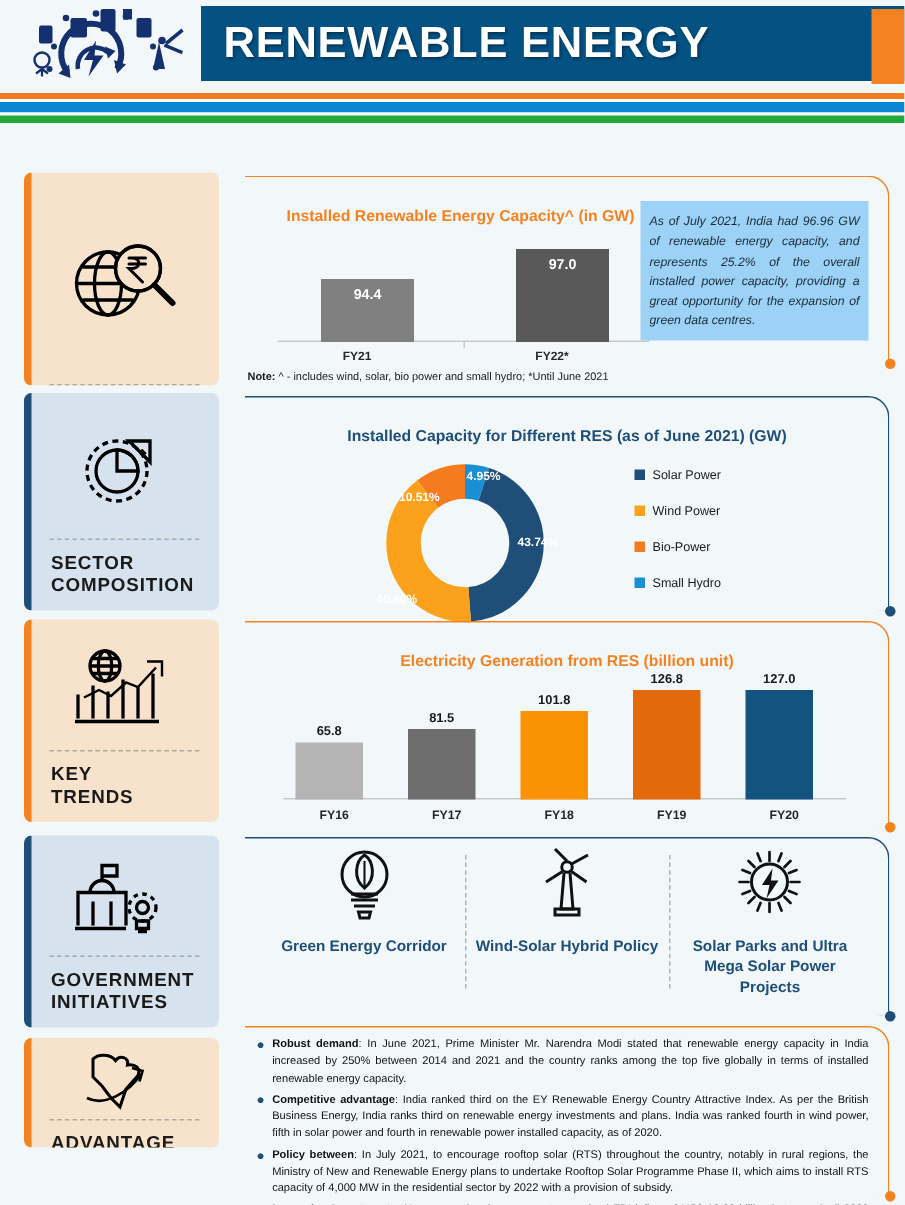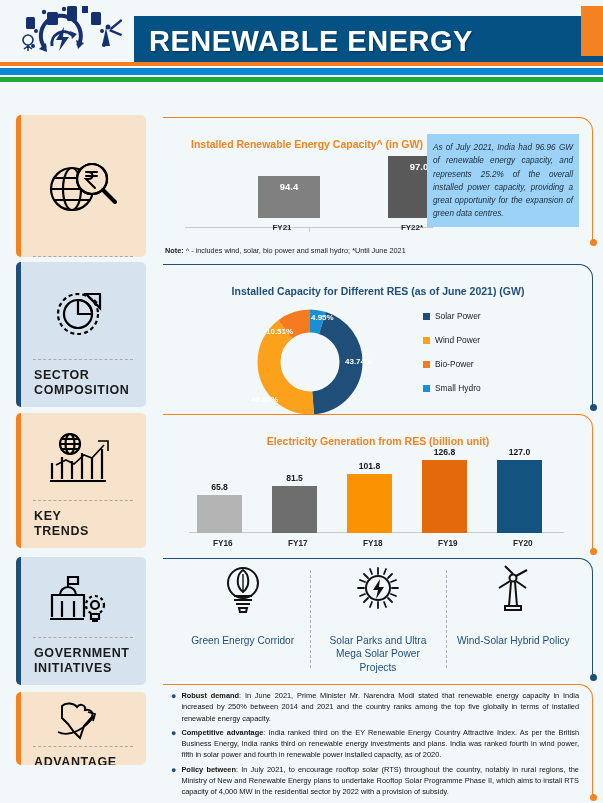--- a/index.html
+++ b/index.html
@@ -8,21 +8,21 @@
     background: #f2f8f9;
     font-family: "Liberation Sans", sans-serif;
     overflow: hidden;
     position: relative;
   }
 
   
   .header { position: relative; height: 62px; width: 603px; background: #f2f8f9; }
   .logo { position: absolute; left: 6px; top: 2px; width: 128px; height: 58px; }
   .title-bar {
-    position: absolute; left: 134px; top: 16px; right: 0px; height: 50px;
+    position: absolute; left: 134px; top: 4px; right: 0px; height: 50px;
     background: #045183;
     display: flex; align-items: center;
   }
   .title-bar .title {
     color: #ffffff; font-size: 29px; font-weight: bold;
     letter-spacing: 0.5px; padding-left: 15px;
     text-shadow: 1px 1px 2px rgba(0,0,0,.35);
   }
   .title-accent { position: absolute; right: 0; top: 6px; width: 22px; height: 50px; background: #f58220; }
 
@@ -70,22 +70,22 @@
 
   .panel-title {
     text-align: center; font-size: 10.5px; font-weight: bold; color: #f58220;
     padding-top: 21px;
   }
   .panel-title.navy { color: #1f4e79; }
 
   
   .bars1 { position: relative; height: 86px; margin: 6px 0 0 22px; width: 250px; }
   .bar1 {
-    position: absolute; bottom: 24px; width: 76px;
-    display: flex; justify-content: center; margin-left: 44px;
+    position: absolute; bottom: 14px; width: 76px;
+    display: flex; justify-content: center;
   }
   .bar1 .rect { width: 62px; display: flex; align-items: flex-start; justify-content: center; }
   .bar1 .val { color: #fff; font-size: 9.5px; font-weight: bold; padding-top: 5px; }
   .bar1 .cat {
     position: absolute; bottom: -14px; left: 0; width: 62px; text-align: center;
     font-size: 8px; font-weight: bold; color: #262626;
   }
   .axis1 { position: absolute; bottom: 14px; left: 0; width: 248px; height: 1px; background: #c9c9c9; }
   .tick1 { position: absolute; bottom: 10px; width: 1px; height: 4px; background: #c9c9c9; }
 
@@ -124,21 +124,21 @@
   .axis2 { position: absolute; bottom: 18px; left: 0; width: 375px; height: 1px; background: #c9c9c9; }
 
   
   .inits { display: flex; padding: 6px 12px 6px 12px; }
   .init { flex: 1; text-align: center; padding: 0 6px; position: relative; }
   .init + .init::before {
     content: ""; position: absolute; left: 0; top: 6px; bottom: 6px;
     border-left: 1px dashed #aab4bd;
   }
   .init .ilabel {
-    font-size: 10.2px; font-weight: normal; color: #1f4e79; line-height: 1.3; margin-top: 16px;
+    font-size: 10.2px; font-weight: bold; color: #1f4e79; line-height: 1.3; margin-top: 6px;
   }
 
   
   .bullets { padding: 6px 14px 4px 6px; }
   .bullet { display: flex; margin-bottom: 3px; }
   .bullet .dot { color: #1f4e79; font-size: 9px; padding: 0 5px 0 2px; line-height: 1.5; }
   .bullet .btxt {
     font-size: 7.4px; line-height: 1.52; color: #111; text-align: justify; flex: 1;
   }
   .bullet .btxt b { font-weight: bold; }
@@ -397,41 +397,41 @@
       <svg width="44" height="50" viewBox="0 0 44 50" fill="none" stroke="#111" stroke-width="2">
         <circle cx="22" cy="19" r="15"></circle>
         <path d="M13 32 h18 M13 36 h18 M15 40 h14"></path>
         <path d="M18 44 h8 l-1 4 h-6z"></path>
         <path d="M22 28 C14 22 16 10 22 6 C28 10 30 22 22 28Z"></path>
         <path d="M22 28 V10" stroke-width="1.4"></path>
       </svg>
       <div class="ilabel">Green Energy Corridor</div>
     </div>
     <div class="init">
+      <svg width="44" height="50" viewBox="0 0 44 50" fill="none" stroke="#111" stroke-width="2">
+        <circle cx="22" cy="14" r="3.5"></circle>
+        <path d="M22 10 L14 2 M25 12 L36 6 M25 17 L35 24 M19 17 L8 24"></path>
+        <path d="M20 18 L18 42 h8 L24 18"></path>
+        <path d="M14 42 h16 v4 h-16z"></path>
+      </svg>
+      <div class="ilabel">Wind-Solar Hybrid Policy</div>
+    </div>
+    <div class="init">
       <svg width="46" height="50" viewBox="0 0 46 50" fill="none" stroke="#111" stroke-width="2">
         <circle cx="23" cy="24" r="12"></circle>
         <g stroke-width="1.8" stroke-linecap="round">
           <path d="M23 4 V10 M23 38 V44 M3 24 H9 M37 24 H43
                    M9 10 L13 14 M33 34 L37 38 M9 38 L13 34 M33 14 L37 10
                    M15 5 L17 10 M29 38 L31 43 M5 16 L10 18 M36 30 L41 32
                    M5 32 L10 30 M36 18 L41 16 M15 43 L17 38 M29 10 L31 5"></path>
         </g>
         <path d="M25 15 l-7 11 h5 l-2 9 8 -12 h-5z" fill="#111" stroke="none"></path>
       </svg>
       <div class="ilabel">Solar Parks and Ultra Mega Solar Power Projects</div>
     </div>
-    <div class="init">
-      <svg width="44" height="50" viewBox="0 0 44 50" fill="none" stroke="#111" stroke-width="2">
-        <circle cx="22" cy="14" r="3.5"></circle>
-        <path d="M22 10 L14 2 M25 12 L36 6 M25 17 L35 24 M19 17 L8 24"></path>
-        <path d="M20 18 L18 42 h8 L24 18"></path>
-        <path d="M14 42 h16 v4 h-16z"></path>
-      </svg>
-      <div class="ilabel">Wind-Solar Hybrid Policy</div>
-    </div>
   </div>
 </div>
 
 <div class="panel" style="top:684px;height:113px">
   <div class="topline"></div>
   <div class="enddot"></div>
 
   <div class="bullets">
     <div class="bullet">
       <span class="dot">●</span>

